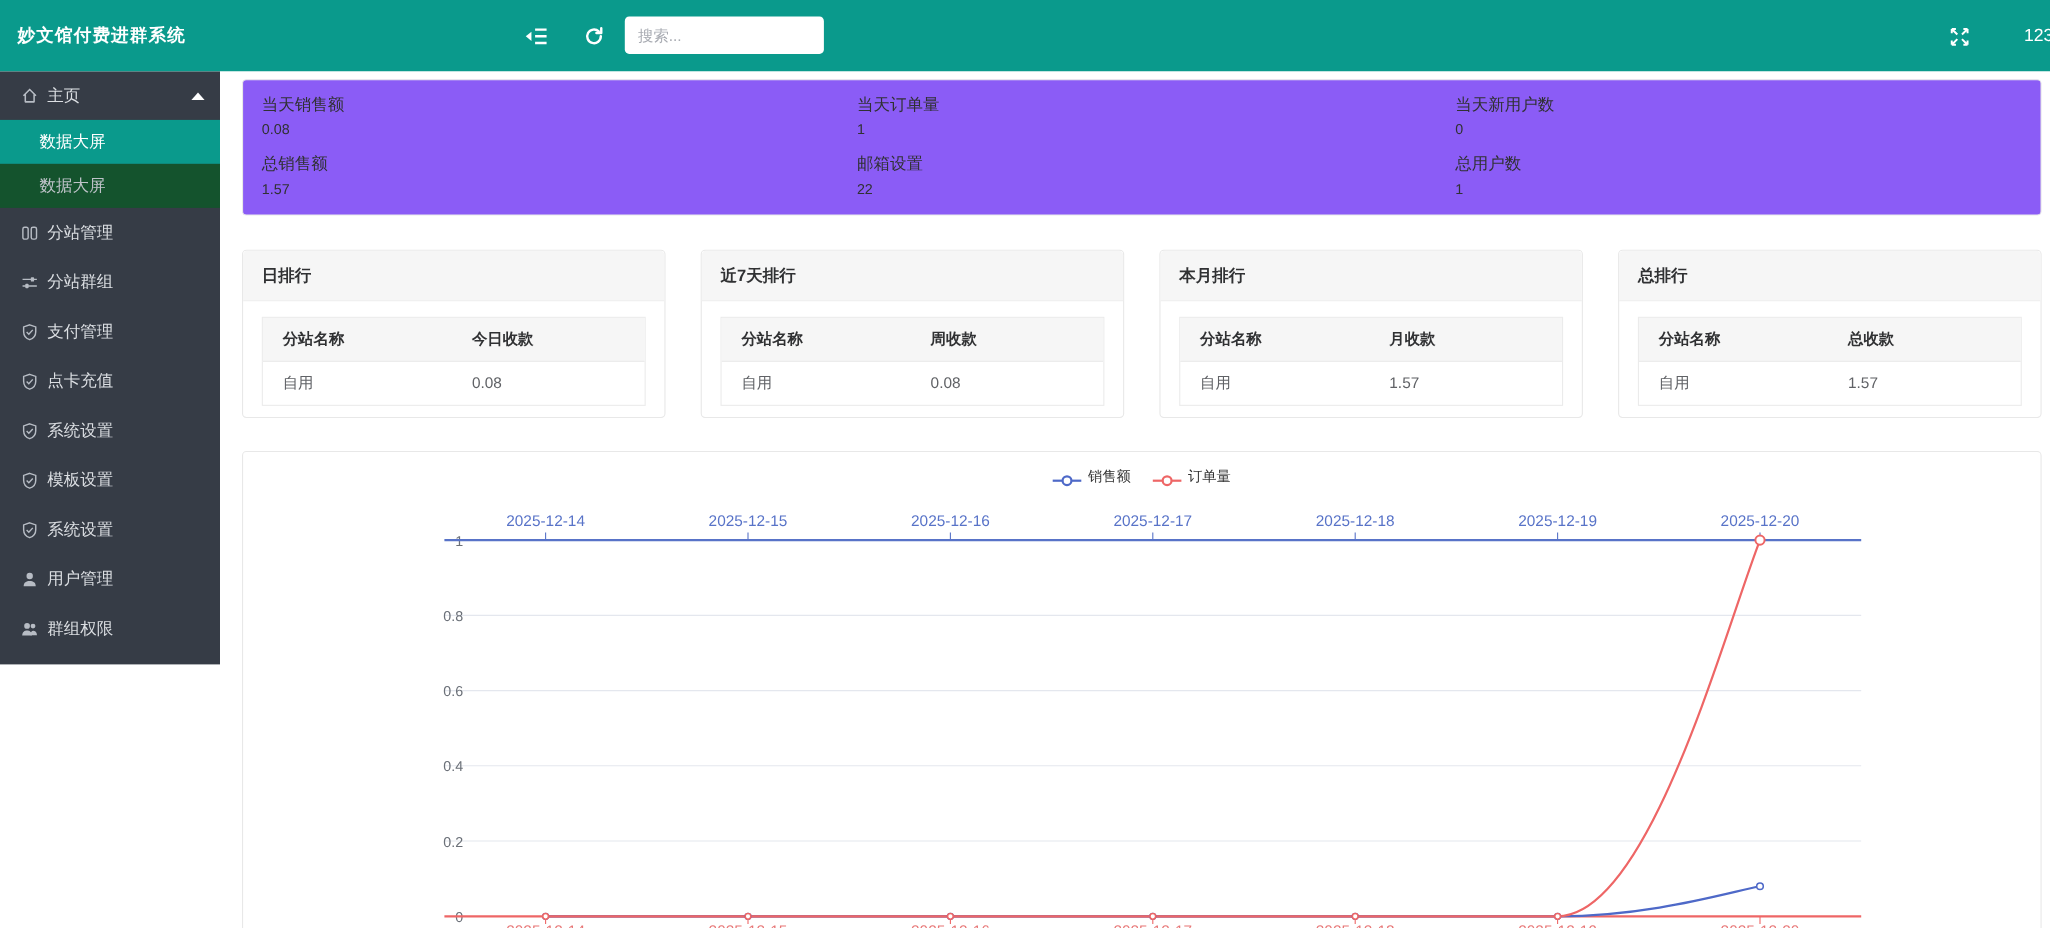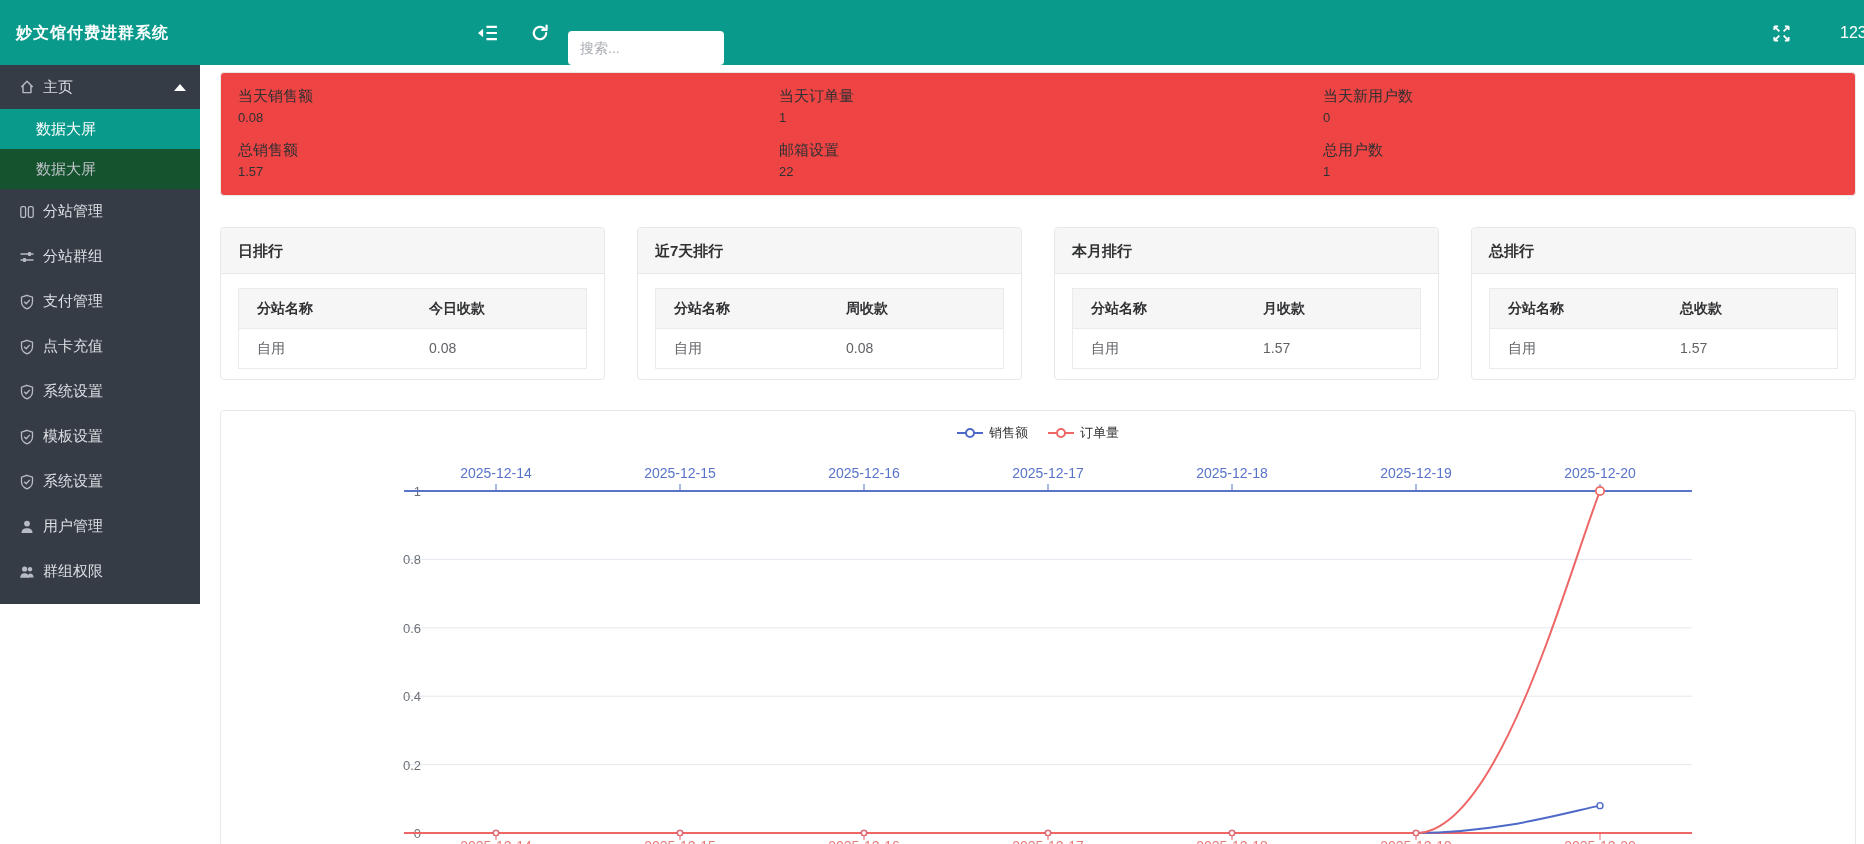--- a/index.html
+++ b/index.html
@@ -7,42 +7,42 @@
   .app{position:relative;width:1864px;height:844px;}
 
   
   .topbar{position:absolute;left:0;top:0;width:1864px;height:65px;background:#0a9a8c;overflow:hidden;}
   .topbar .title{position:absolute;left:16px;top:0;line-height:65px;color:#fff;font-size:16px;font-weight:bold;letter-spacing:1px;}
   .hicon{position:absolute;top:22px;width:22px;height:22px;color:#fff;cursor:pointer;}
   .hicon svg{display:block;width:100%;height:100%;}
   #i-fold{left:476px;}
   #i-refresh{left:530px;top:23px;width:20px;height:20px;}
   #i-fullscreen{left:1772px;top:24px;width:19px;height:19px;}
-  .search{position:absolute;left:568px;top:15px;width:156px;height:34px;border:none;border-radius:4px;
-    padding:0 12px;font-size:14px;color:#333;outline:none;box-sizing:border-box;background:#fff;margin-top:16px;}
+  .search{position:absolute;left:568px;top:15px;width:181px;height:34px;border:none;border-radius:4px;
+    padding:0 12px;font-size:14px;color:#333;outline:none;box-sizing:border-box;background:#fff;}
   .search::placeholder{color:#a8abb2;}
   .username{position:absolute;left:1840px;top:0;line-height:65px;color:#fff;font-size:16px;white-space:nowrap;}
 
   
   .sidebar{position:absolute;left:0;top:65px;width:200px;background:#363c46;padding-bottom:10px;}
   .s-item{position:relative;display:flex;align-items:center;height:45px;padding-left:19px;color:#dcdfe3;
     font-size:15px;cursor:pointer;}
   .s-item .s-ico{width:16px;height:16px;margin-right:8px;color:#b7bcc4;flex:0 0 auto;}
   .s-item .s-ico svg{display:block;width:16px;height:16px;}
   .s-item.parent-home{height:44px;}
   .s-sub{display:flex;align-items:center;height:40px;padding-left:36px;font-size:15px;color:#bfc3c9;
     background:#14532d;cursor:pointer;}
   .s-sub.active{background:#0a9a8c;color:#fff;}
   .caret-up{position:absolute;right:14px;top:50%;margin-top:-3px;width:0;height:0;
     border-left:6px solid transparent;border-right:6px solid transparent;border-bottom:7px solid #fff;}
 
   
   .main{position:absolute;left:200px;top:65px;width:1664px;height:779px;background:#fff;overflow:hidden;}
 
-  .stats-panel{position:absolute;left:20px;top:7px;width:1636px;height:124px;background:#ef4444;
+  .stats-panel{position:absolute;left:20px;top:7px;width:1636px;height:124px;background:#8b5cf6;
     border:1px solid #e9e9e9;border-radius:4px;box-sizing:border-box;}
   .stat-col{position:absolute;top:0;}
   .stat-col.c0{left:17px;} .stat-col.c1{left:558px;} .stat-col.c2{left:1102px;}
   .stat-label{font-size:15px;color:#303133;margin-top:13px;line-height:20px;}
   .stat-value{font-size:13px;color:#303133;line-height:18px;margin-top:3px;}
 
   .rank-card{position:absolute;top:162px;width:385px;height:153px;background:#fff;border:1px solid #e8e8e8;
     border-radius:4px;box-sizing:border-box;}
   .rank-card.k0{left:20px;} .rank-card.k1{left:437px;} .rank-card.k2{left:854px;} .rank-card.k3{left:1271px;}
   .rank-head{height:45px;line-height:45px;background:#f6f6f6;border-bottom:1px solid #e8e8e8;
@@ -50,21 +50,21 @@
   .rank-table{position:absolute;left:17px;right:17px;top:60px;border:1px solid #ebebeb;}
   .rank-tr{position:relative;height:39px;line-height:39px;font-size:14px;color:#303133;text-decoration:underline;}
   .rank-tr.head{background:#f6f6f6;font-weight:bold;border-bottom:1px solid #ebebeb;}
   .rank-name{position:absolute;left:18px;}
   .rank-val{position:absolute;left:190px;text-align:right;}
   .rank-tr.data{color:#606266;}
 
   .chart-card{position:absolute;left:20px;top:345px;width:1636px;height:560px;background:#fff;
     border:1px solid #e8e8e8;border-radius:4px;box-sizing:border-box;}
   .legend{position:absolute;left:0;right:0;top:13px;display:flex;justify-content:center;gap:20px;}
-  .lg-item{display:flex;align-items:center;gap:6px;cursor:pointer;}
+  .lg-item{display:flex;align-items:flex-end;gap:6px;cursor:pointer;}
   .lg-glyph{position:relative;width:26px;height:10px;}
   .lg-glyph .lg-line{position:absolute;left:0;right:0;top:4px;height:2px;}
   .lg-glyph .lg-dot{position:absolute;left:8px;top:0;width:6px;height:6px;border-radius:50%;
     background:#fff;border:2px solid;}
   .lg-label{font-size:13px;color:#333;}
   #chart-svg{position:absolute;left:0;top:0;font-family:"Liberation Sans","DejaVu Sans",sans-serif;}
 </style>
 </head>
 <body>
 

